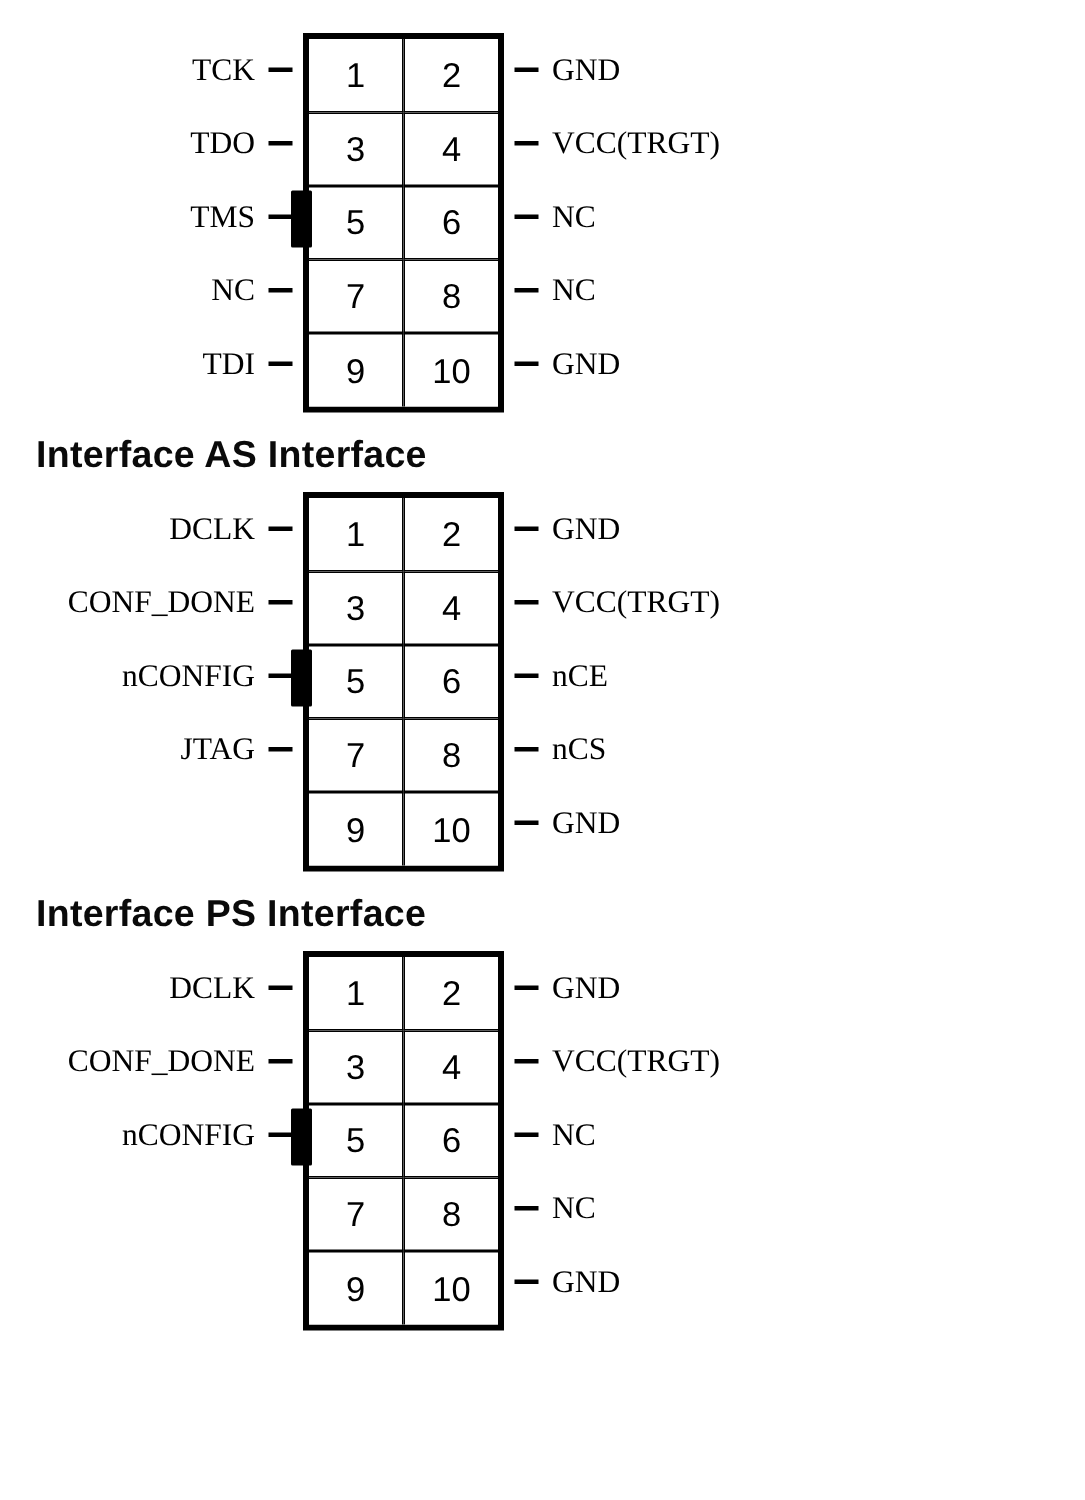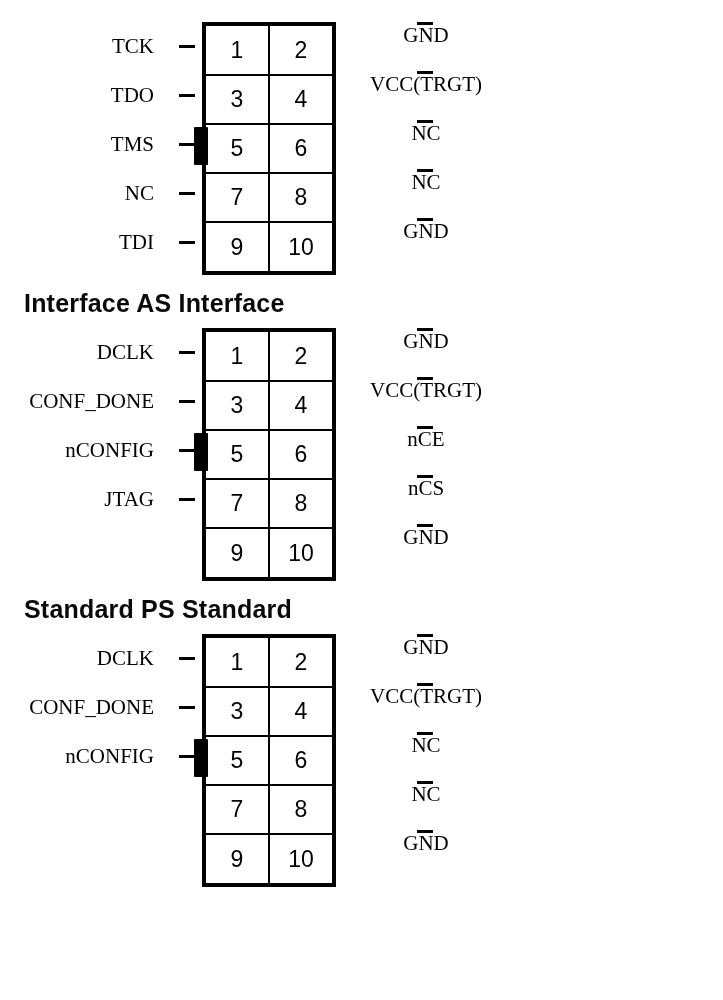--- a/index.html
+++ b/index.html
@@ -57,26 +57,24 @@
     align-items: center;
     font-size: 21px;
     font-family: "Liberation Serif", serif;
     line-height: 1;
     height: 49px;
     white-space: nowrap;
   }
   .labels-left .lbl {
     justify-content: flex-end;
     padding-right: 0;
-    gap: 16px;
   }
   .labels-right .lbl {
     justify-content: flex-start;
     padding-left: 0;
-    flex-direction: column;
   }
   .lbl .txt {
     display: inline-block;
   }
   
   .lead {
     display: inline-block;
     width: 16px;
     height: 3px;
     background: #000;
@@ -268,21 +266,21 @@
             <span class="lead"></span>
             <span class="txt">GND</span>
           </div>
         </div>
 
       </div>
     </div>
   </div>
 
   <div class="section" id="section-ps">
-    <div class="section-title">Standard PS Standard</div>
+    <div class="section-title">Interface PS Interface</div>
     <div class="sub-space"></div>
     <div class="connector-wrap">
       <div class="connector connector-indent-ps">
 
         <div class="labels-left">
           <div class="lbl">
             <span class="txt">DCLK</span>
             <span class="lead"></span>
           </div>
           <div class="lbl">

